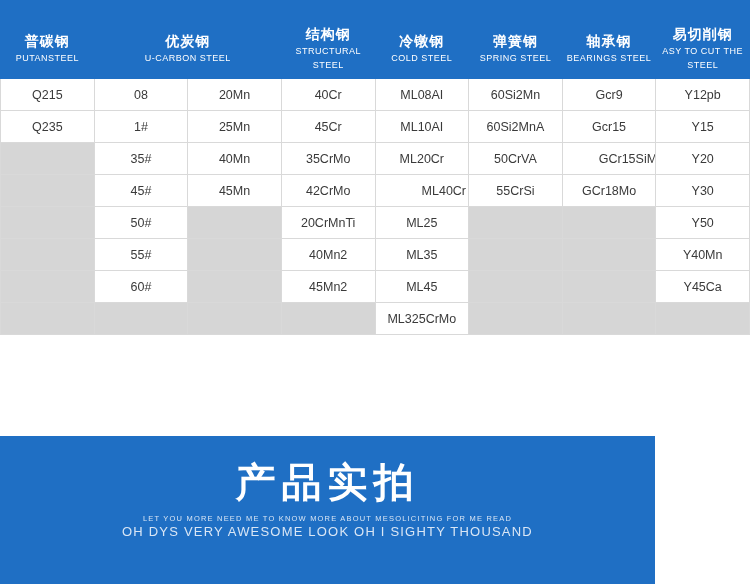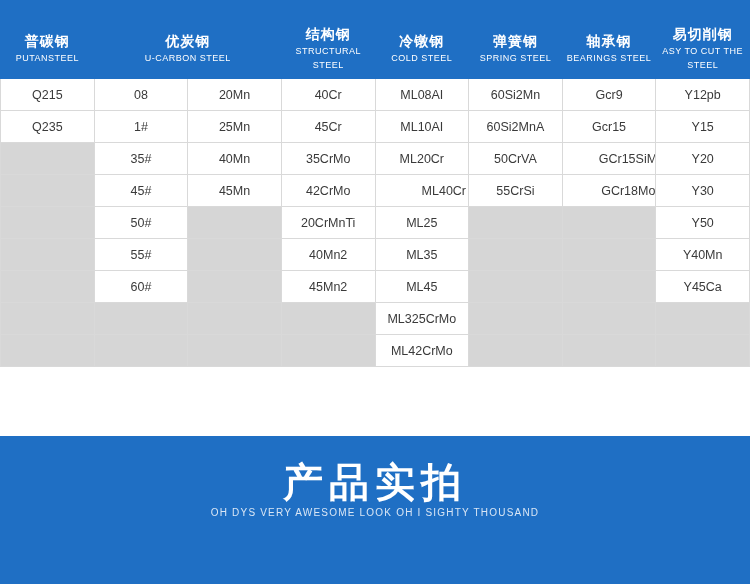--- a/index.html
+++ b/index.html
@@ -54,21 +54,21 @@
   table.steel td.empty{
     background:#d6d6d6;
     border:1px solid #d9d9d9;
   }
 
   
   .banner{
     position:absolute;
     left:0;
     bottom:0;
-    width:750px;
+    width:655px;
     height:148px;
     background:#1f6fc4;
     color:#ffffff;
     text-align:center;
     box-sizing:border-box;
     padding-top:22px;
   }
   .banner-title{
     font-size:40px;
     font-weight:bold;
@@ -82,21 +82,21 @@
     margin-top:8px;
   }
   .banner-en1{
     font-size:7.5px;
     letter-spacing:1.2px;
     line-height:13px;
     margin-top:6px;
     color:#d9e6f5;
   }
   .banner-en2{
-    font-size:10px;
+    font-size:13px;
     letter-spacing:1.2px;
     line-height:13px;
     color:#d9e6f5;
   }
 </style>
 </head>
 <body>
 
 <div class="wrap">
 
@@ -164,21 +164,21 @@
           <td style="width: 93px; padding-left: 36px;">GCr15SiMo</td>
           <td style="width: 93px;">Y20</td>
         </tr>
         <tr>
           <td class="empty" style="width: 95px;"></td>
           <td style="width: 88px;">45#</td>
           <td style="width: 88px;">45Mn</td>
           <td style="width: 103px;">42CrMo</td>
           <td style="width: 95px; padding-left: 44px;">ML40Cr</td>
           <td style="width: 95px; text-align: center;">55CrSi</td>
-          <td style="width: 93px; text-align: right;">GCr18Mo</td>
+          <td style="width: 93px;">GCr18Mo</td>
           <td style="width: 93px;">Y30</td>
         </tr>
         <tr>
           <td class="empty" style="width: 95px;"></td>
           <td style="width: 88px;">50#</td>
           <td class="empty" style="width: 88px;"></td>
           <td style="width: 103px;">20CrMnTi</td>
           <td style="width: 95px;">ML25</td>
           <td class="empty" style="width: 95px;"></td>
           <td class="empty" style="width: 93px;"></td>
@@ -207,31 +207,22 @@
         <tr>
           <td class="empty" style="width: 95px;"></td>
           <td class="empty" style="width: 88px;"></td>
           <td class="empty" style="width: 88px;"></td>
           <td class="empty" style="width: 103px;"></td>
           <td style="width: 95px;">ML325CrMo</td>
           <td class="empty" style="width: 95px;"></td>
           <td class="empty" style="width: 93px;"></td>
           <td class="empty" style="width: 93px;"></td>
         </tr>
-        <tr>
-          <td class="empty" style="width: 95px;"></td>
-          <td class="empty" style="width: 88px;"></td>
-          <td class="empty" style="width: 88px;"></td>
-          <td class="empty" style="width: 103px;"></td>
-          <td style="width: 95px;">ML42CrMo</td>
-          <td class="empty" style="width: 95px;"></td>
-          <td class="empty" style="width: 93px;"></td>
-          <td class="empty" style="width: 93px;"></td>
-        </tr>
       </tbody>
   </table>
 
   <div class="banner">
     <div class="banner-title">产品实拍</div>
+    <div class="banner-en1">LET YOU MORE NEED ME TO KNOW MORE ABOUT MESOLICITING FOR ME READ</div>
     <div class="banner-en2">OH DYS VERY AWESOME LOOK OH I SIGHTY THOUSAND</div>
   </div>
 
 </div>
 
 </body></html>

